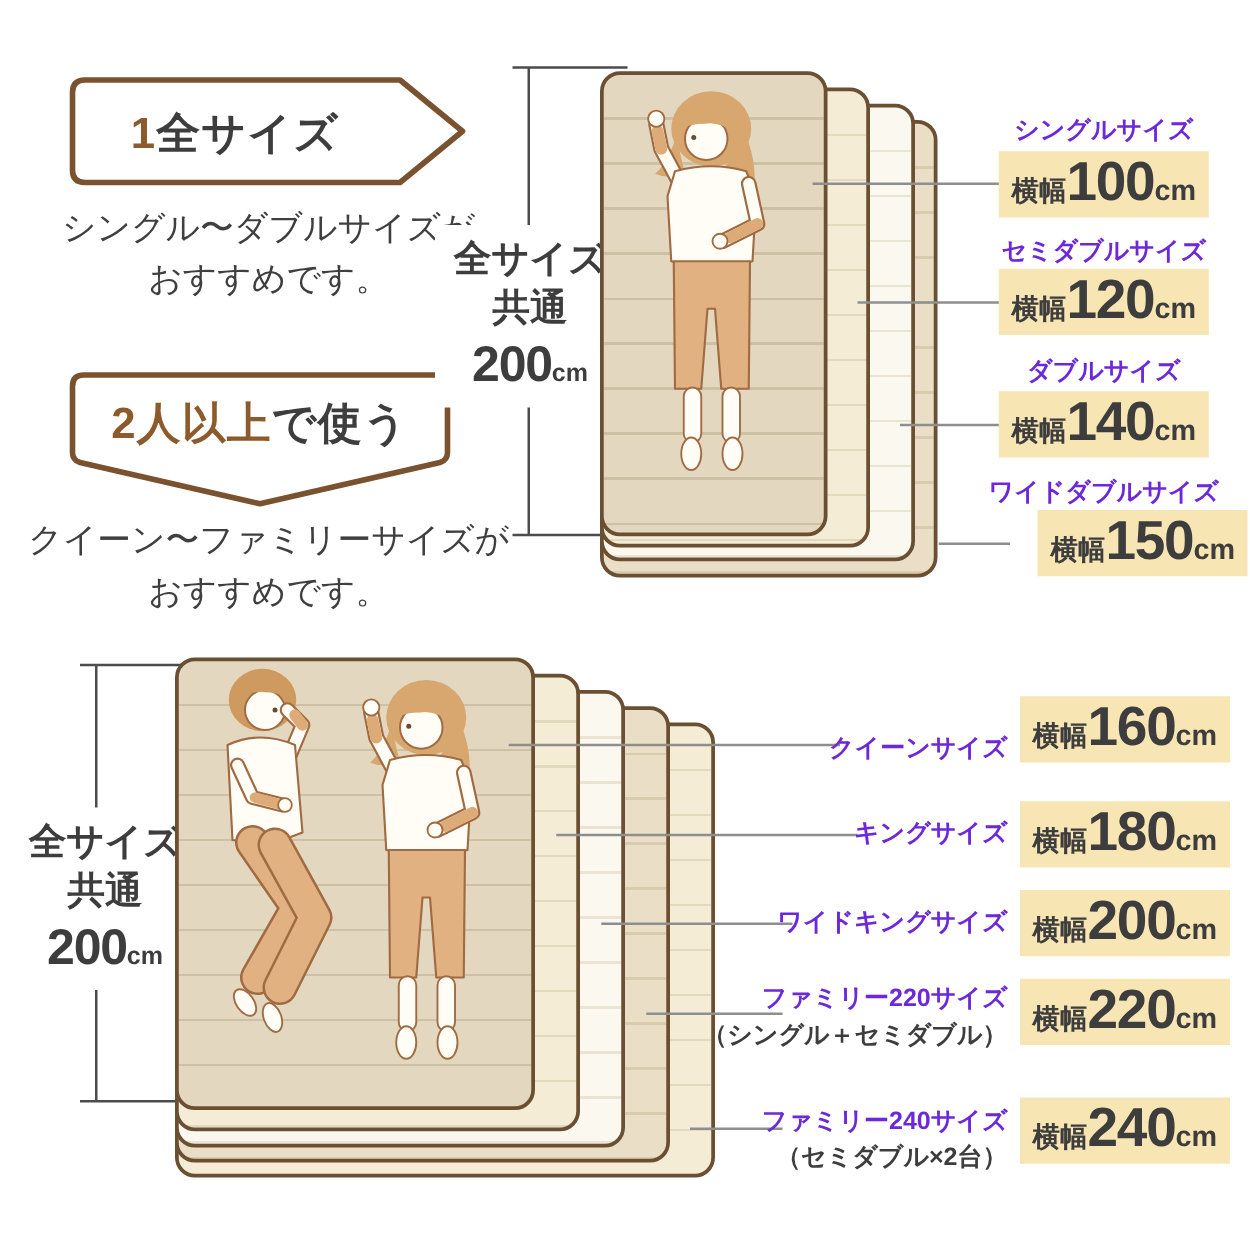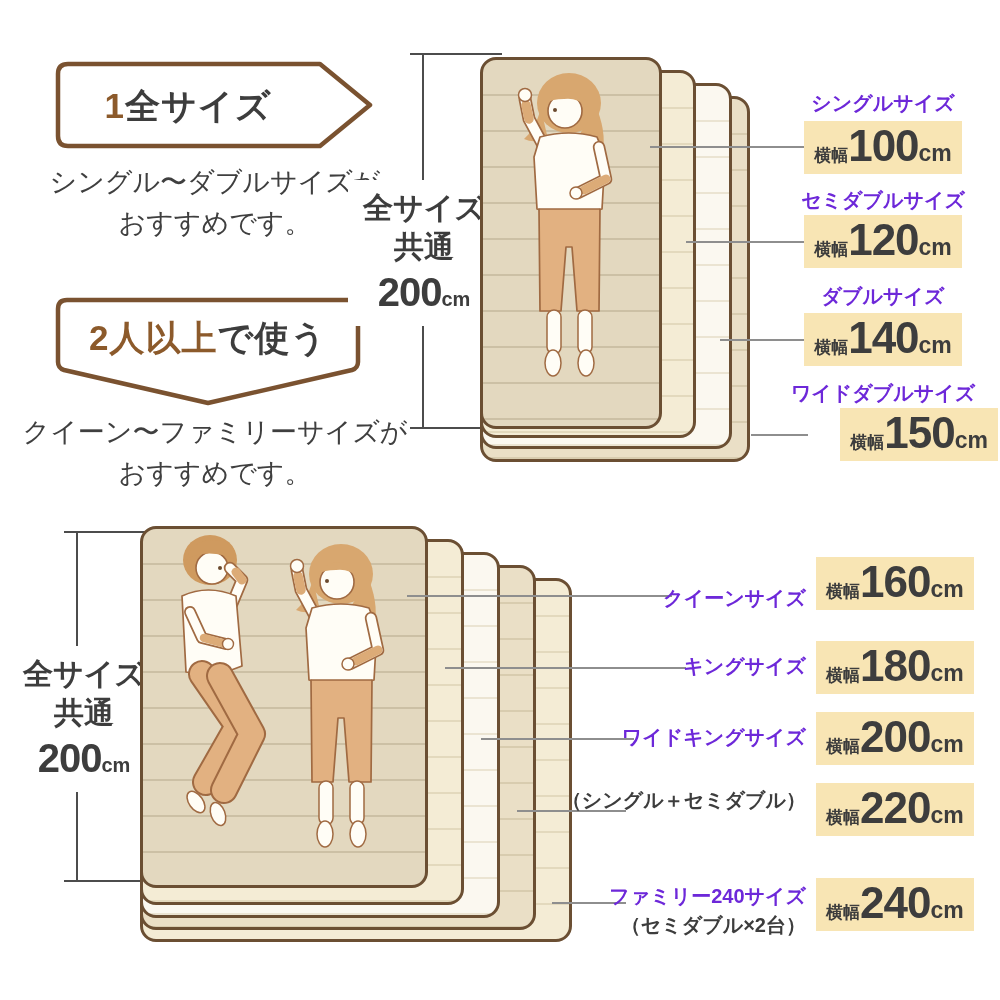--- a/index.html
+++ b/index.html
@@ -30,21 +30,21 @@
   .fill-white{background-color:#fbf8f0;background-image:repeating-linear-gradient(to bottom,transparent 0 34px,#ebe4d2 34px 36px);}
   .fill-tan2{background-color:#eadfc6;background-image:repeating-linear-gradient(to bottom,transparent 0 34px,#d8ccaf 34px 36px);}
 
   .leader{position:absolute;height:2px;background:#8e8e8e;z-index:7;}
 
   
   .top-label{position:absolute;left:768px;width:230px;text-align:center;z-index:8;}
   .size-name{font-size:20px;font-weight:bold;color:#6d28d9;white-space:nowrap;}
   .size-note{font-size:20px;font-weight:bold;color:#3d3d3d;white-space:nowrap;margin-top:2px;}
   .size-value{display:inline-block;background:#f8e5b4;padding:1px 10px 4px 10px;white-space:nowrap;line-height:1.1;}
-  .wv-prefix{font-size:17px;font-weight:bold;}
+  .wv-prefix{font-size:22px;font-weight:bold;}
   .wv-num{font-size:44px;font-weight:bold;letter-spacing:-1px;}
   .wv-unit{font-size:23px;font-weight:bold;}
   .b-name{position:absolute;width:250px;text-align:right;z-index:8;}
   .b-value{position:absolute;left:816px;z-index:8;}
   .person-svg{position:absolute;z-index:6;}
 </style>
 </head>
 <body>
 
 <div class="canvas">
@@ -230,20 +230,21 @@
   </div>
 
   <div class="b-name" style="left:556px;top:724px;">
     <div class="size-name">ワイドキングサイズ</div>
   </div>
   <div class="b-value" style="top:712px;">
     <span class="size-value"><span class="wv-prefix">横幅</span><span class="wv-num">200</span><span class="wv-unit">cm</span></span>
   </div>
 
   <div class="b-name" style="left:556px;top:785px;">
+    <div class="size-name">ファミリー220サイズ</div>
     <div class="size-note">（シングル＋セミダブル）</div>
   </div>
   <div class="b-value" style="top:783px;">
     <span class="size-value"><span class="wv-prefix">横幅</span><span class="wv-num">220</span><span class="wv-unit">cm</span></span>
   </div>
 
   <div class="b-name" style="left:556px;top:883px;">
     <div class="size-name">ファミリー240サイズ</div>
     <div class="size-note">（セミダブル×2台）</div>
   </div>

